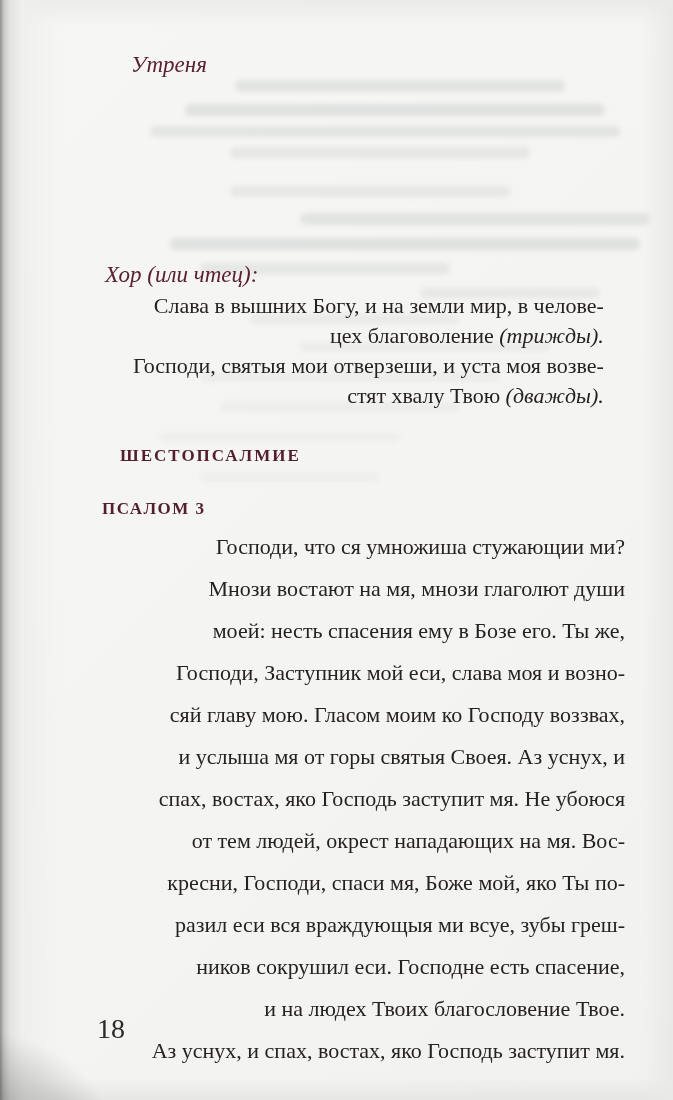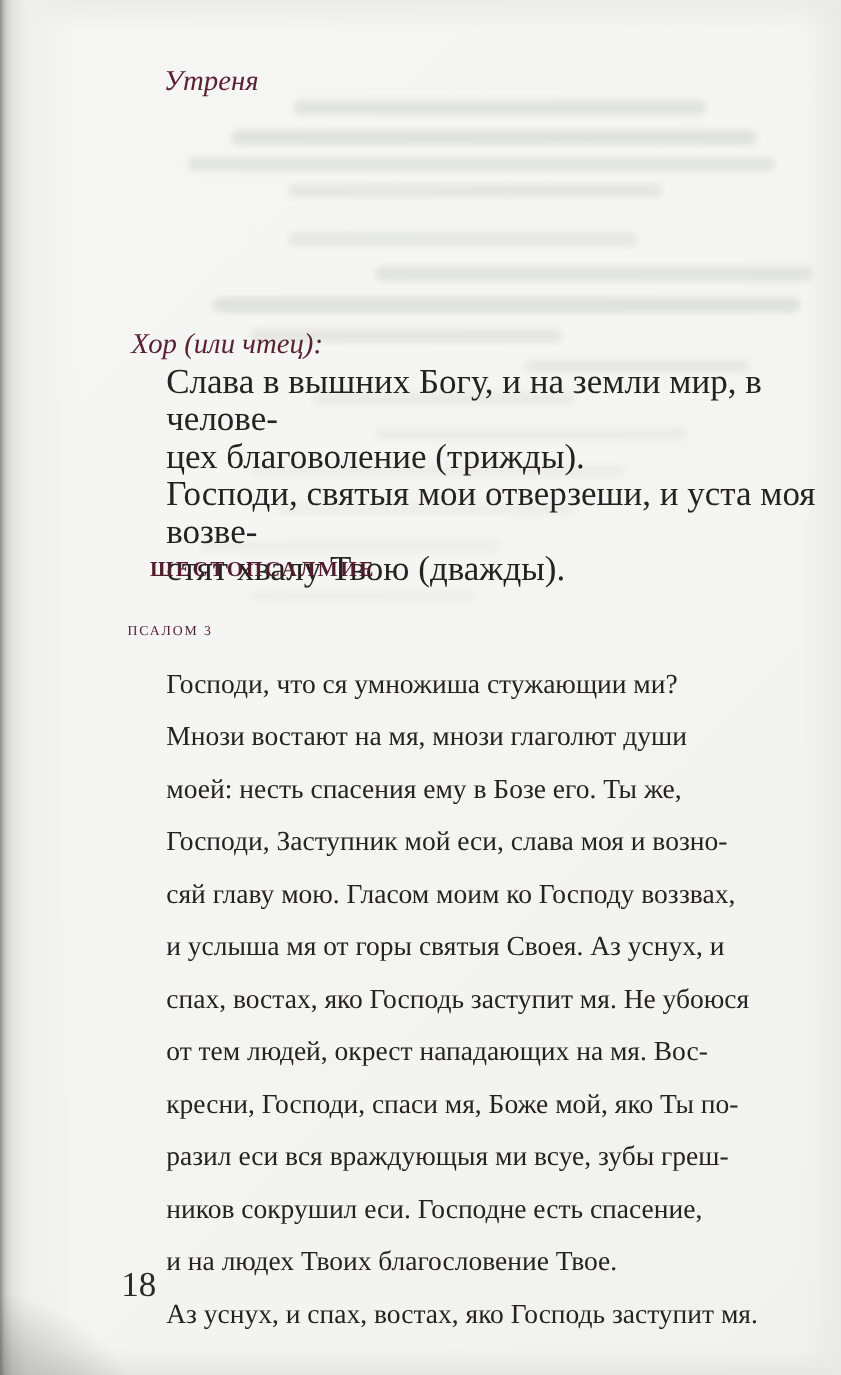--- a/index.html
+++ b/index.html
@@ -16,64 +16,65 @@
       linear-gradient(to right, #8f8f8d 0px, #c9c9c7 4px, #e3e3e1 10px, #efefed 22px, rgba(246,246,244,0) 60px),
       
       linear-gradient(to left, #e9e9e7 0px, rgba(246,246,244,0) 30px),
       
       linear-gradient(to bottom, #ebebe9 0px, rgba(246,246,244,0) 26px),
       
       linear-gradient(to top, #e6e6e4 0px, rgba(246,246,244,0) 22px),
       
       linear-gradient(135deg, #f6f6f4 0%, #f4f4f2 55%, #f1f1ef 100%);
     color: #262223;
+    text-align: right;
   }
 
   .abs { position: absolute; }
 
   .running-header {
     font-style: italic;
     font-size: 23px;
     color: #5a2133;
   }
 
   .section-heading {
     font-size: 17px;
     font-weight: 700;
     letter-spacing: 2px;
     color: #521e2e;
   }
 
   .sub-heading {
-    font-size: 11px;
-    font-weight: 400;
+    font-size: 17px;
+    font-weight: 700;
     letter-spacing: 1.5px;
     color: #521e2e;
   }
 
   .rubric {
     font-style: italic;
     font-size: 23px;
     color: #5a2133;
   }
 
   .body-block {
     font-size: 22px;
     line-height: 42px;
     color: #262223;
     white-space: pre-line;
     width: 492px;
   }
 
   .body-line {
-    font-size: 28px;
+    font-size: 22px;
     line-height: 30px;
     color: #262223;
   }
-  .body-line .it { }
+  .body-line .it { font-style: italic; }
 
   .italic-block {
     font-style: italic;
     font-size: 21px;
     line-height: 30.5px;
     color: #2c282a;
     white-space: pre-line;
     width: 505px;
     text-indent: 16px;
   }

